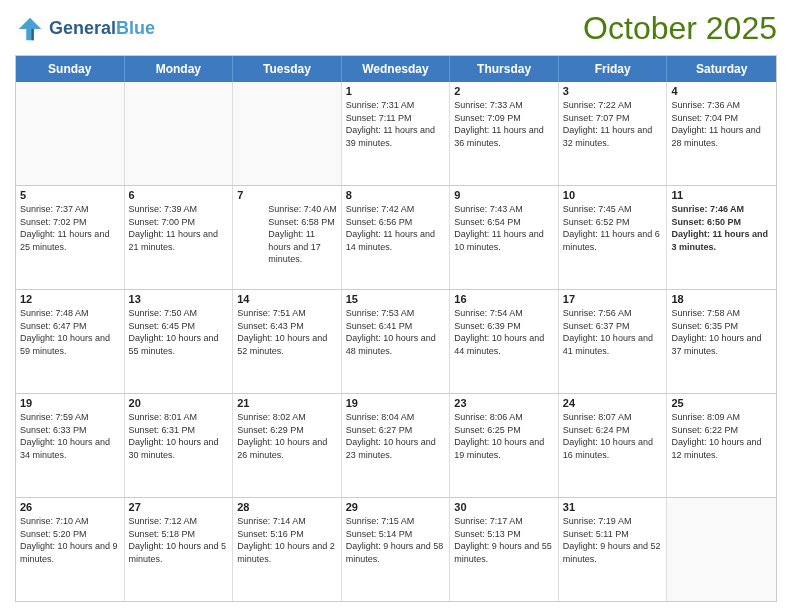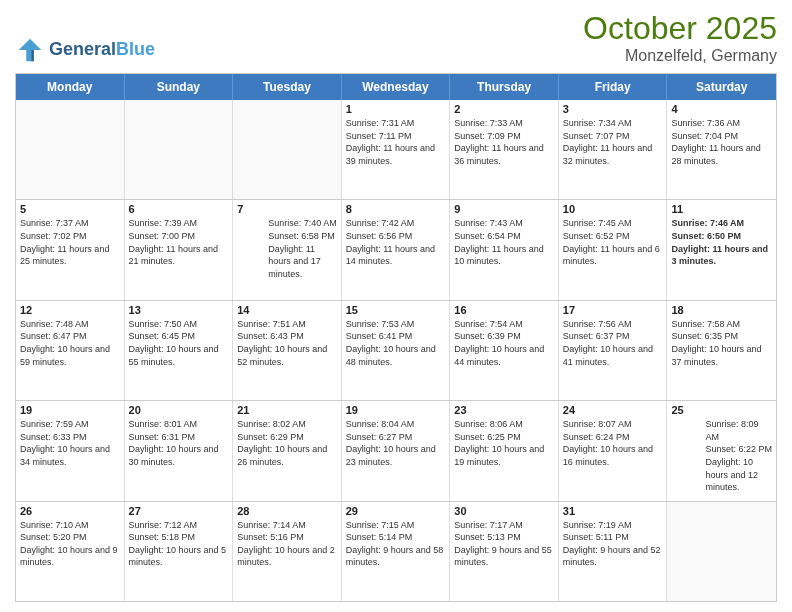--- a/index.html
+++ b/index.html
@@ -13,21 +13,21 @@
     .page {
       width: 792px;
       height: 612px;
       padding: 10px 15px;
       display: flex;
       flex-direction: column;
     }
     .header {
       display: flex;
       justify-content: space-between;
-      align-items: flex-end;
+      align-items: center;
       margin-bottom: 8px;
     }
     .logo {
       display: flex;
       align-items: center;
       gap: 4px;
     }
     .logo-icon {
       width: 30px;
       height: 30px;
@@ -109,28 +109,27 @@
         <polygon points="20,5 35,20 25,20 25,35 22,35 22,20 35,20" fill="#2c5f8a"></polygon>
       </svg>
       <div>
         <div style="font-size:18px; font-weight:bold; color:#2c5f8a; line-height:1.1;">
           <span style="color:#2c5f8a;">General</span><span style="color:#4a9fd4;">Blue</span>
         </div>
       </div>
     </div>
     <div class="title-block">
       <div class="month-title">October 2025</div>
-      <div class="location">Monzelfeld, Germany</div>
     </div>
   </div>
 
   <div class="calendar">
     <div class="day-headers">
-    <div class="day-header">Monday</div>
-        <div class="day-header">Sunday</div>
+    <div class="day-header">Sunday</div>
+        <div class="day-header">Monday</div>
         <div class="day-header">Tuesday</div>
         <div class="day-header">Wednesday</div>
         <div class="day-header">Thursday</div>
         <div class="day-header">Friday</div>
         <div class="day-header">Saturday</div>
       </div>
     <div class="calendar-body">
     <div class="week-row">
           <div class="day-cell empty"></div>
           <div class="day-cell empty"></div>
@@ -142,21 +141,21 @@
 Daylight: 11 hours and 39 minutes.</div>
           </div>
           <div class="day-cell">
             <div class="day-number">2</div>
             <div class="day-info" style="white-space: pre-line;">Sunrise: 7:33 AM
 Sunset: 7:09 PM
 Daylight: 11 hours and 36 minutes.</div>
           </div>
           <div class="day-cell">
             <div class="day-number">3</div>
-            <div class="day-info" style="white-space: pre-line;">Sunrise: 7:34 AM
+            <div class="day-info" style="white-space: pre-line;">Sunrise: 7:22 AM
 Sunset: 7:07 PM
 Daylight: 11 hours and 32 minutes.</div>
           </div>
           <div class="day-cell">
             <div class="day-number">4</div>
             <div class="day-info" style="white-space: pre-line;">Sunrise: 7:36 AM
 Sunset: 7:04 PM
 Daylight: 11 hours and 28 minutes.</div>
           </div>
         </div>
@@ -280,21 +279,21 @@
 Daylight: 10 hours and 19 minutes.</div>
           </div>
           <div class="day-cell">
             <div class="day-number">24</div>
             <div class="day-info" style="white-space: pre-line;">Sunrise: 8:07 AM
 Sunset: 6:24 PM
 Daylight: 10 hours and 16 minutes.</div>
           </div>
           <div class="day-cell">
             <div class="day-number">25</div>
-            <div class="day-info" style="white-space: pre-line; margin-left: 34px;">Sunrise: 8:09 AM
+            <div class="day-info" style="white-space: pre-line;">Sunrise: 8:09 AM
 Sunset: 6:22 PM
 Daylight: 10 hours and 12 minutes.</div>
           </div>
         </div>
         <div class="week-row">
           <div class="day-cell">
             <div class="day-number">26</div>
             <div class="day-info" style="white-space: pre-line;">Sunrise: 7:10 AM
 Sunset: 5:20 PM
 Daylight: 10 hours and 9 minutes.</div>

